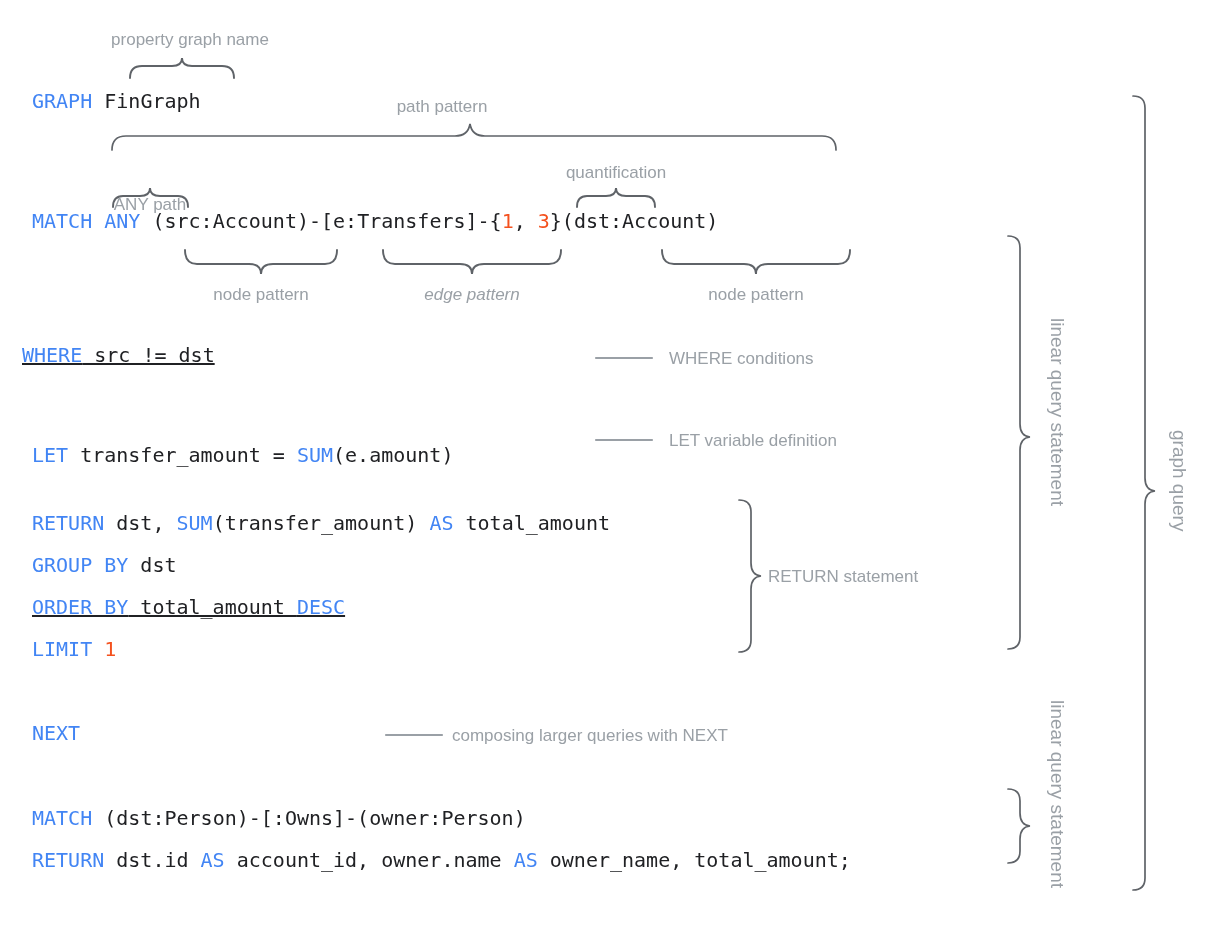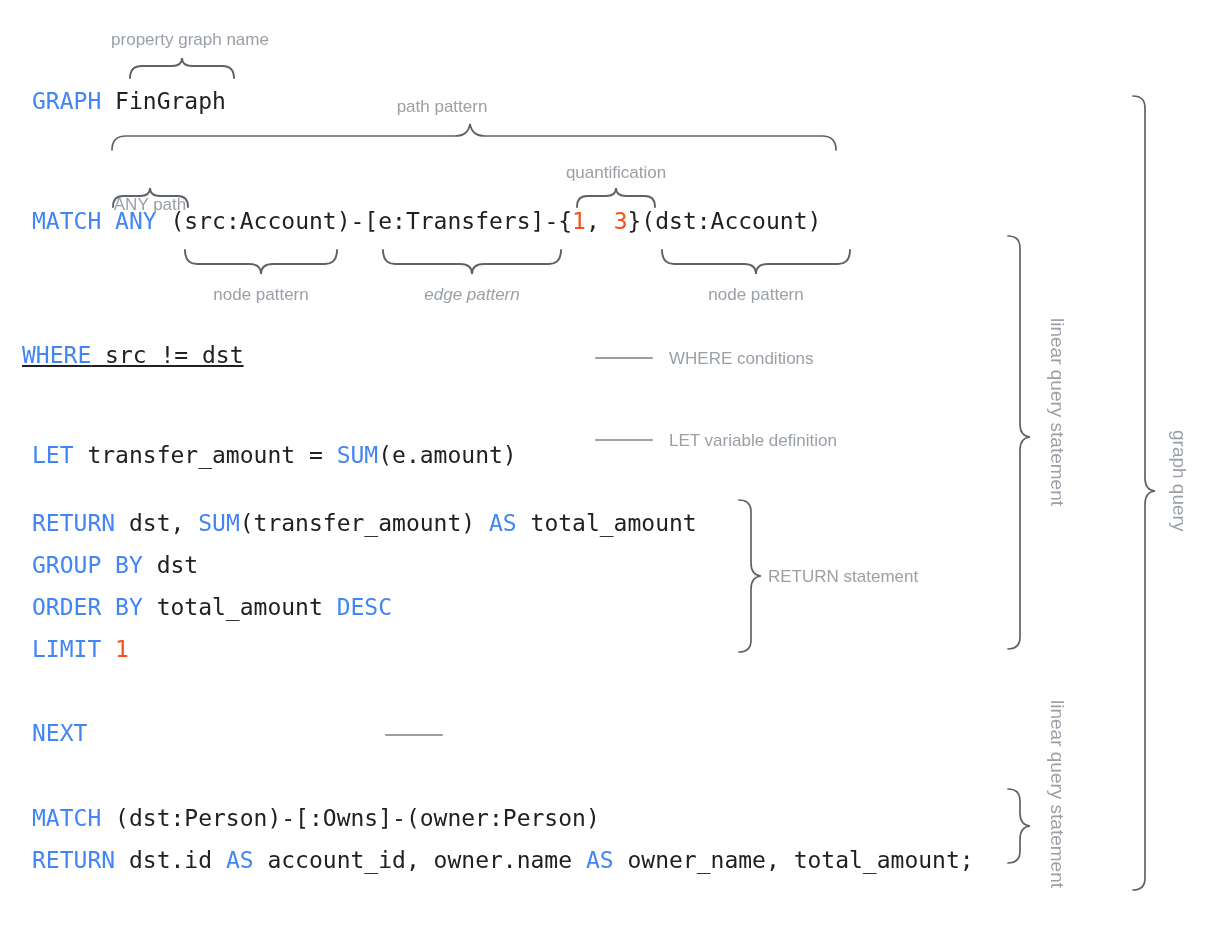--- a/index.html
+++ b/index.html
@@ -14,21 +14,21 @@
     height: 950px;
     background: #ffffff;
     overflow: hidden;
     font-family: "Liberation Sans", sans-serif;
   }
 
   
   .code {
     position: absolute;
     font-family: "DejaVu Sans Mono", "Liberation Mono", monospace;
-    font-size: 23px;
+    font-size: 20px;
     line-height: 26px;
     letter-spacing: 0px;
     color: #202124;
     white-space: pre;
   }
   .kw  { color: #4285F4; }
   .num { color: #F4511E; }
 
   
   .lbl {
@@ -105,21 +105,21 @@
     <path class="brace-lg" d="M 1133,96 Q 1145,96 1145,108 L 1145,478 Q 1145,490 1155,491 Q 1145,492 1145,504 L 1145,878 Q 1145,890 1133,890"></path>
   </svg>
 
   <div id="code-layer">
       <div class="code" style="left: 32px; top: 88px;"><span class="kw">GRAPH</span><span> FinGraph</span></div>
       <div class="code" style="left: 32px; top: 208px;"><span class="kw">MATCH</span><span> </span><span class="kw">ANY</span><span> (src:Account)-[e:Transfers]-{</span><span class="num">1</span><span>, </span><span class="num">3</span><span>}(dst:Account)</span></div>
       <div class="code" style="left: 22px; top: 342px; text-decoration: underline;"><span class="kw">WHERE</span><span> src != dst</span></div>
       <div class="code" style="left: 32px; top: 424px; margin-top: 18px;"><span class="kw">LET</span><span> transfer_amount = </span><span class="kw">SUM</span><span>(e.amount)</span></div>
       <div class="code" style="left: 32px; top: 510px;"><span class="kw">RETURN</span><span> dst, </span><span class="kw">SUM</span><span>(transfer_amount) </span><span class="kw">AS</span><span> total_amount</span></div>
       <div class="code" style="left: 32px; top: 552px;"><span class="kw">GROUP BY</span><span> dst</span></div>
-      <div class="code" style="left: 32px; top: 594px;"><span class="kw">ORDER BY</span><span> total_amount </span><span class="kw">DESC</span></div>
+      <div class="code" style="left: 32px; top: 594px; text-decoration: underline;"><span class="kw">ORDER BY</span><span> total_amount </span><span class="kw">DESC</span></div>
       <div class="code" style="left: 32px; top: 636px;"><span class="kw">LIMIT</span><span> </span><span class="num">1</span></div>
       <div class="code" style="left: 32px; top: 720px;"><span class="kw">NEXT</span></div>
       <div class="code" style="left: 32px; top: 805px;"><span class="kw">MATCH</span><span> (dst:Person)-[:Owns]-(owner:Person)</span></div>
       <div class="code" style="left: 32px; top: 847px;"><span class="kw">RETURN</span><span> dst.id </span><span class="kw">AS</span><span> account_id, owner.name </span><span class="kw">AS</span><span> owner_name, total_amount;</span></div>
     </div>
 
   <div class="lbl center" style="left:190px; top:29px;">property graph name</div>
 
   <div class="lbl center" style="left:442px; top:96px;">path pattern</div>
 
@@ -132,20 +132,21 @@
   <div class="lbl center" style="left:472px; top:284px;font-style:italic;">edge pattern</div>
 
   <div class="lbl center" style="left:756px; top:284px;">node pattern</div>
 
   <div class="lbl" style="left:669px; top:348px;">WHERE conditions</div>
 
   <div class="lbl" style="left:669px; top:430px;">LET variable definition</div>
 
   <div class="lbl" style="left:768px; top:566px;">RETURN statement</div>
 
+  <div class="lbl" style="left:452px; top:725px;">composing larger queries with NEXT</div>
 
   <div class="vlbl" style="left:1068px; top:318px;">linear query statement</div>
 
   <div class="vlbl" style="left:1068px; top:700px;">linear query statement</div>
 
   <div class="vlbl" style="left:1190px; top:430px;">graph query</div>
 
 </div>
 
 </body></html>

